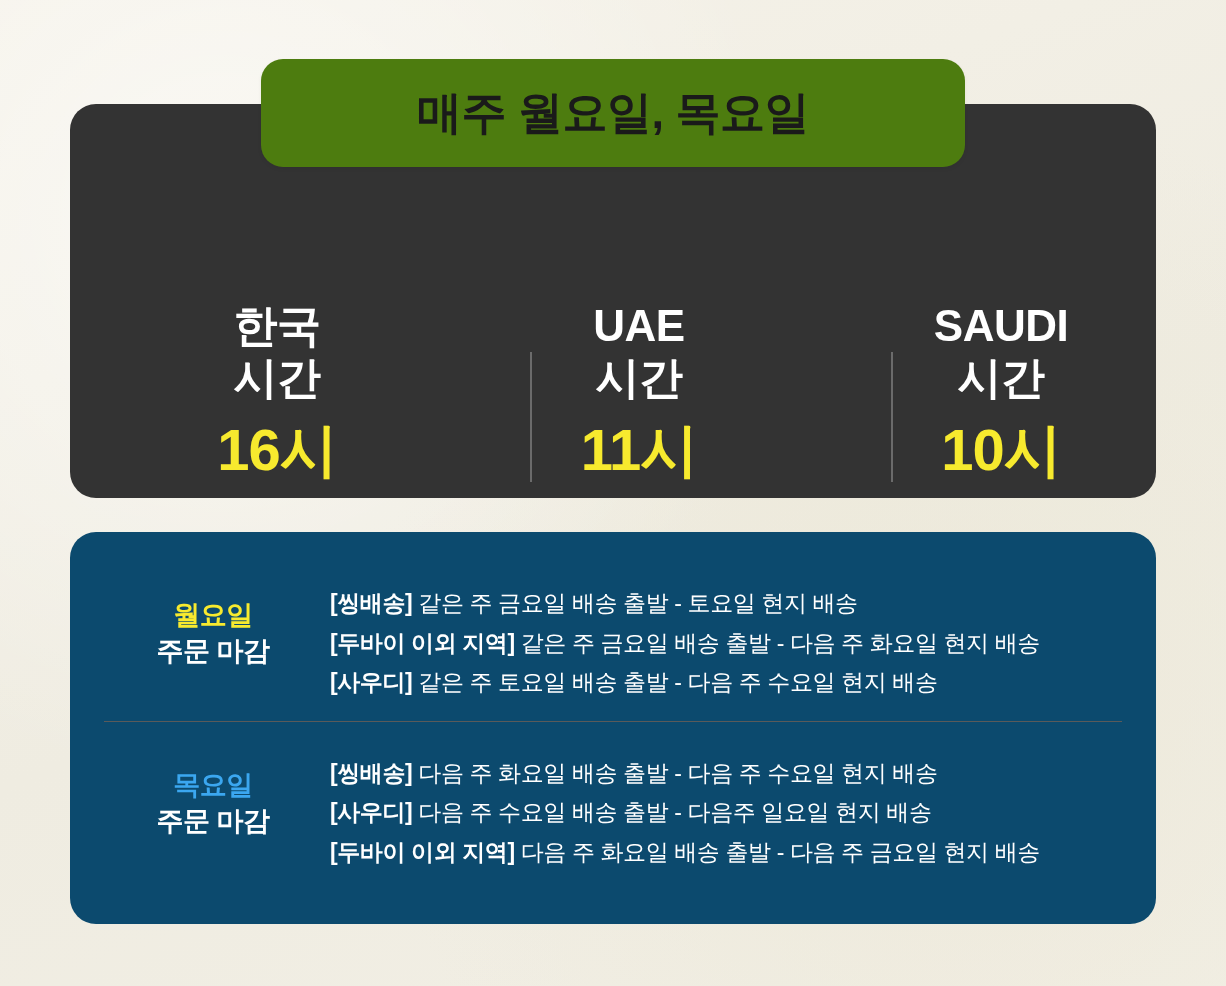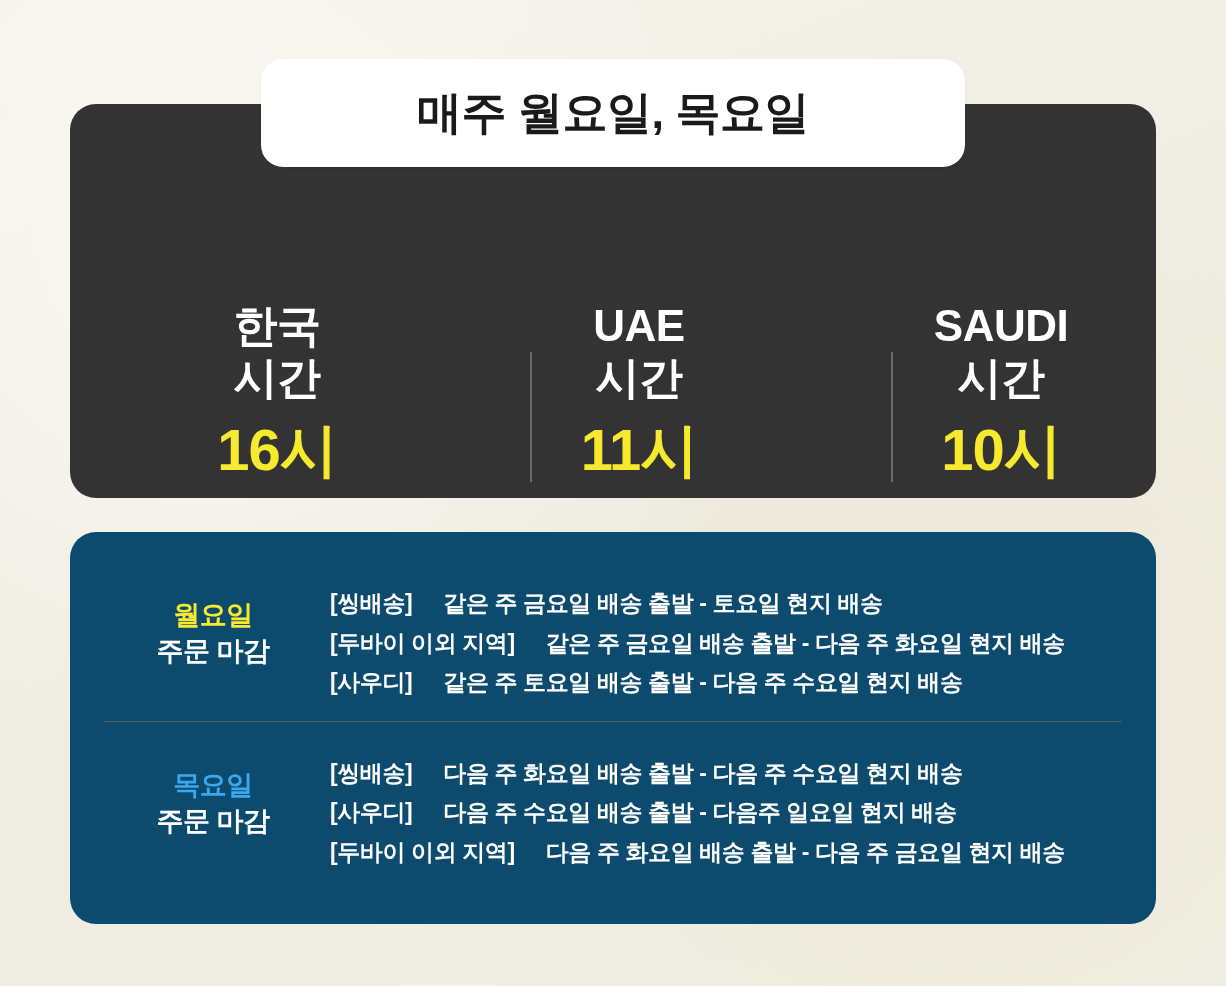--- a/index.html
+++ b/index.html
@@ -42,21 +42,21 @@
     background: #333333;
     border-radius: 26px;
   }
 
   .title-pill {
     position: absolute;
     left: 261px;
     top: 59px;
     width: 704px;
     height: 108px;
-    background: #ffffff;
+    background: #4d7c0f;
     border-radius: 22px;
     display: flex;
     align-items: center;
     justify-content: center;
     box-shadow: 0 2px 4px rgba(0,0,0,0.06);
   }
   .title-pill-text {
     font-size: 45px;
     font-weight: 700;
     color: #1a1a1a;
@@ -163,22 +163,21 @@
     color: #ffffff;
     font-size: 23px;
     line-height: 1.72;
     letter-spacing: -0.4px;
     white-space: nowrap;
   }
   .cutoff-tag {
     font-weight: 800;
   }
   .cutoff-text {
-    font-weight: 700;
-    margin-left: 25px;
+    font-weight: 400;
   }
 
   .cutoff-separator {
     margin: 18px 34px 0 34px;
     height: 1px;
     background: #5a5a5a;
   }
 </style>
 </head>
 <body>

